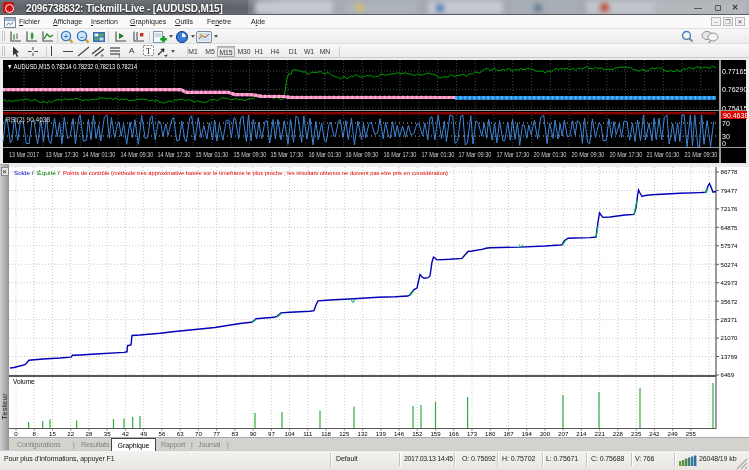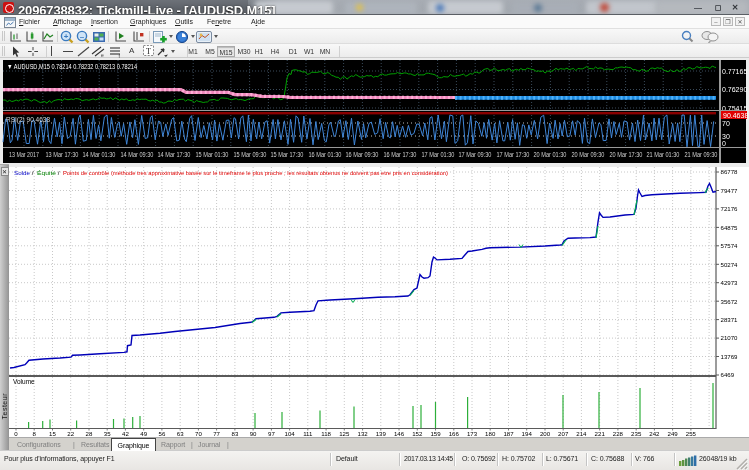--- a/index.html
+++ b/index.html
@@ -1,17 +1,17 @@
 <!DOCTYPE html>
 <html><head><meta charset="utf-8"><style>
 *{margin:0;padding:0;box-sizing:border-box}
 body{width:749px;height:470px;position:relative;overflow:hidden;font-family:"Liberation Sans",sans-serif;background:#ececec}
 .titlebar{position:absolute;left:0;top:0;width:749px;height:15px;background:linear-gradient(#83888f,#6d7279 60%,#7a7f86);overflow:hidden;border-bottom:1px solid #5a5e64}
 .titlebar .blob{position:absolute;border-radius:4px;filter:blur(2.5px)}
-.title-text{position:absolute;left:18px;top:3px;font-size:13px;font-weight:bold;color:#fff;text-shadow:0 1px 1px #222,0 0 2px #333;letter-spacing:-0.15px}
+.title-text{position:absolute;left:26px;top:3px;font-size:10px;font-weight:bold;color:#fff;text-shadow:0 1px 1px #222,0 0 2px #333;letter-spacing:-0.15px}
 .mticon{position:absolute;left:3px;top:2px;width:11px;height:11px;background:#cc1111;border-radius:2px}
 .mticon:before{content:"";position:absolute;left:2px;top:2px;width:7px;height:7px;border:1.6px solid #fff;border-radius:50%}
 .winbtn{position:absolute;top:3px;width:12px;height:10px;color:#33373c;font-size:8px;line-height:9px;text-align:center;font-weight:bold}
 .menubar{position:absolute;left:0;top:15px;width:749px;height:14px;background:#fafafa;border-bottom:1px solid #e0e0e0;font-size:7px;color:#222}
 .menubar span.mi{position:absolute;top:3px}
 .toolbar1{position:absolute;left:0;top:29px;width:749px;height:15px;background:linear-gradient(#f8f8f8,#ececec);border-bottom:1px solid #ddd}
 .toolbar2{position:absolute;left:0;top:44px;width:749px;height:14px;background:linear-gradient(#f8f8f8,#ececec);border-bottom:1px solid #ccc}
 .tfbtn{position:absolute;top:1.5px;width:16px;height:11px;font-size:6.8px;color:#333;text-align:center;line-height:11px}
 .tfsel{background:#e8e8e8;border:1px solid #aaa;box-shadow:inset 0 1px 1px #bbb}
 .sep{position:absolute;top:2px;width:1px;height:11px;background:#d0d0d0}

